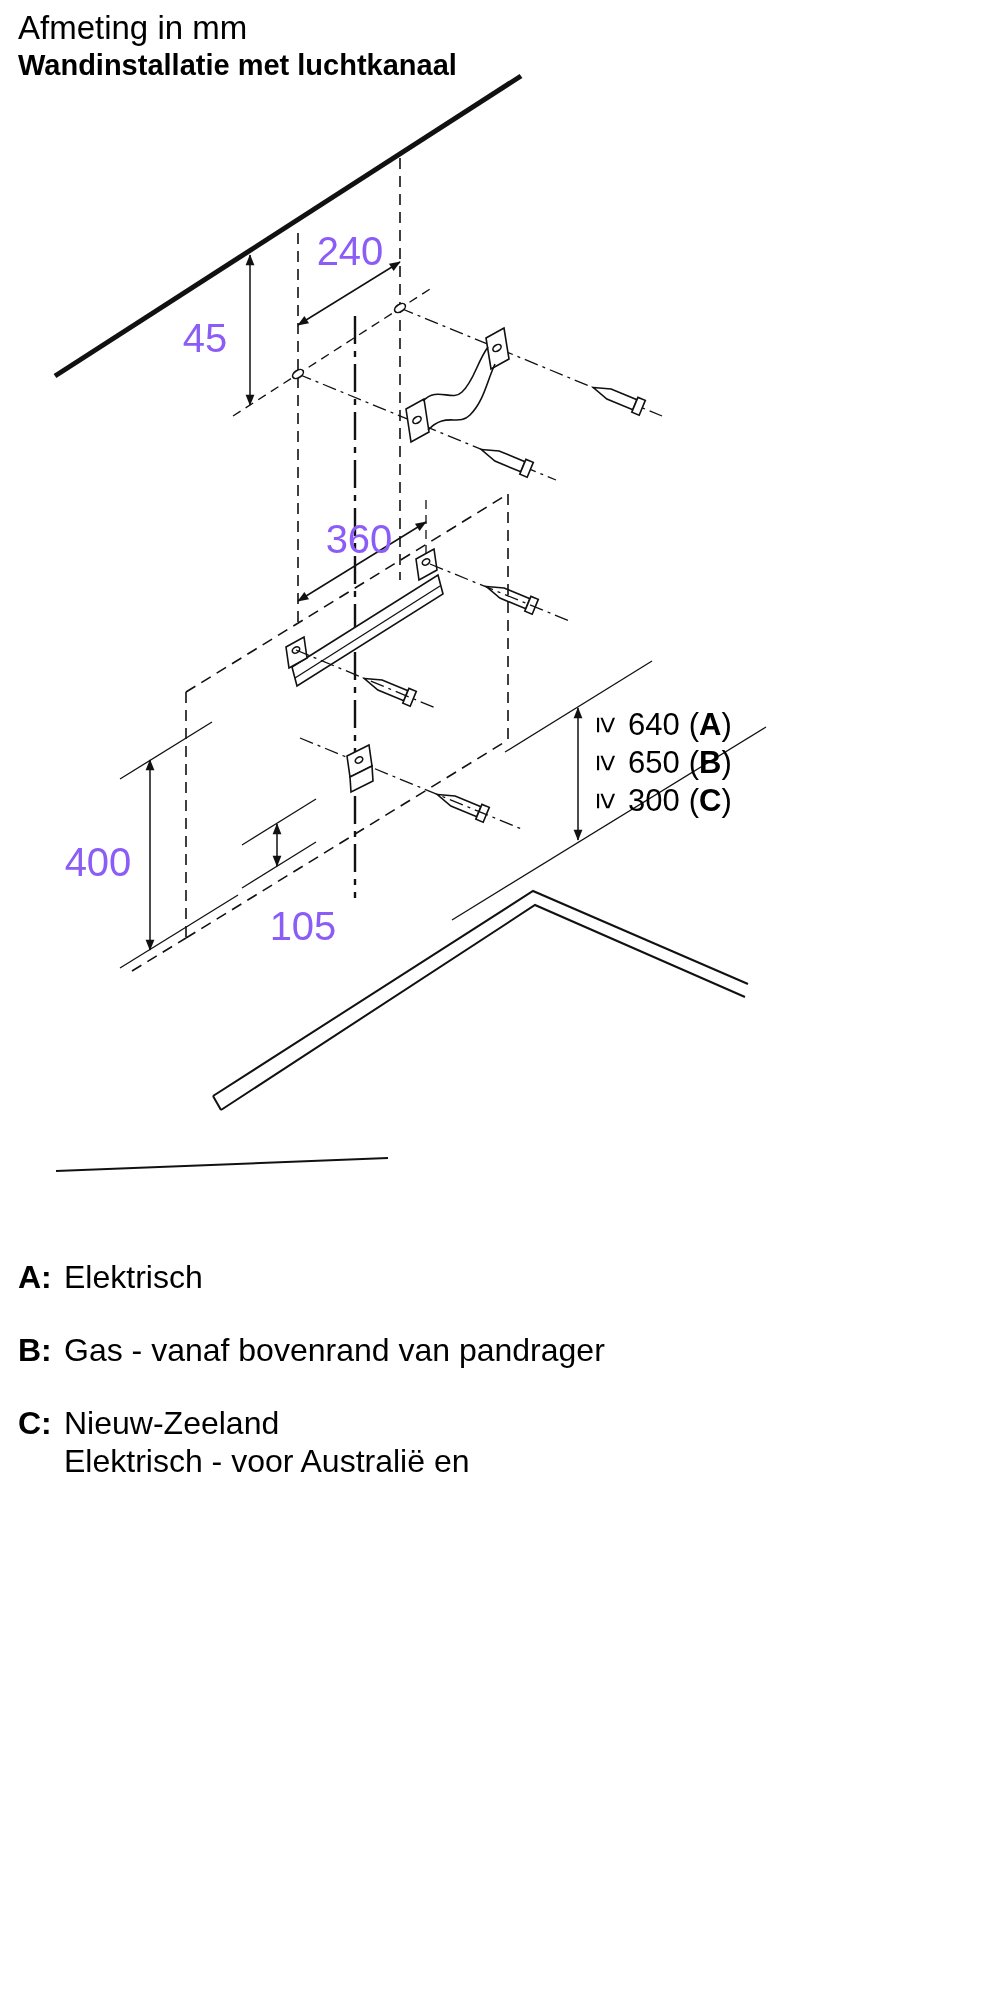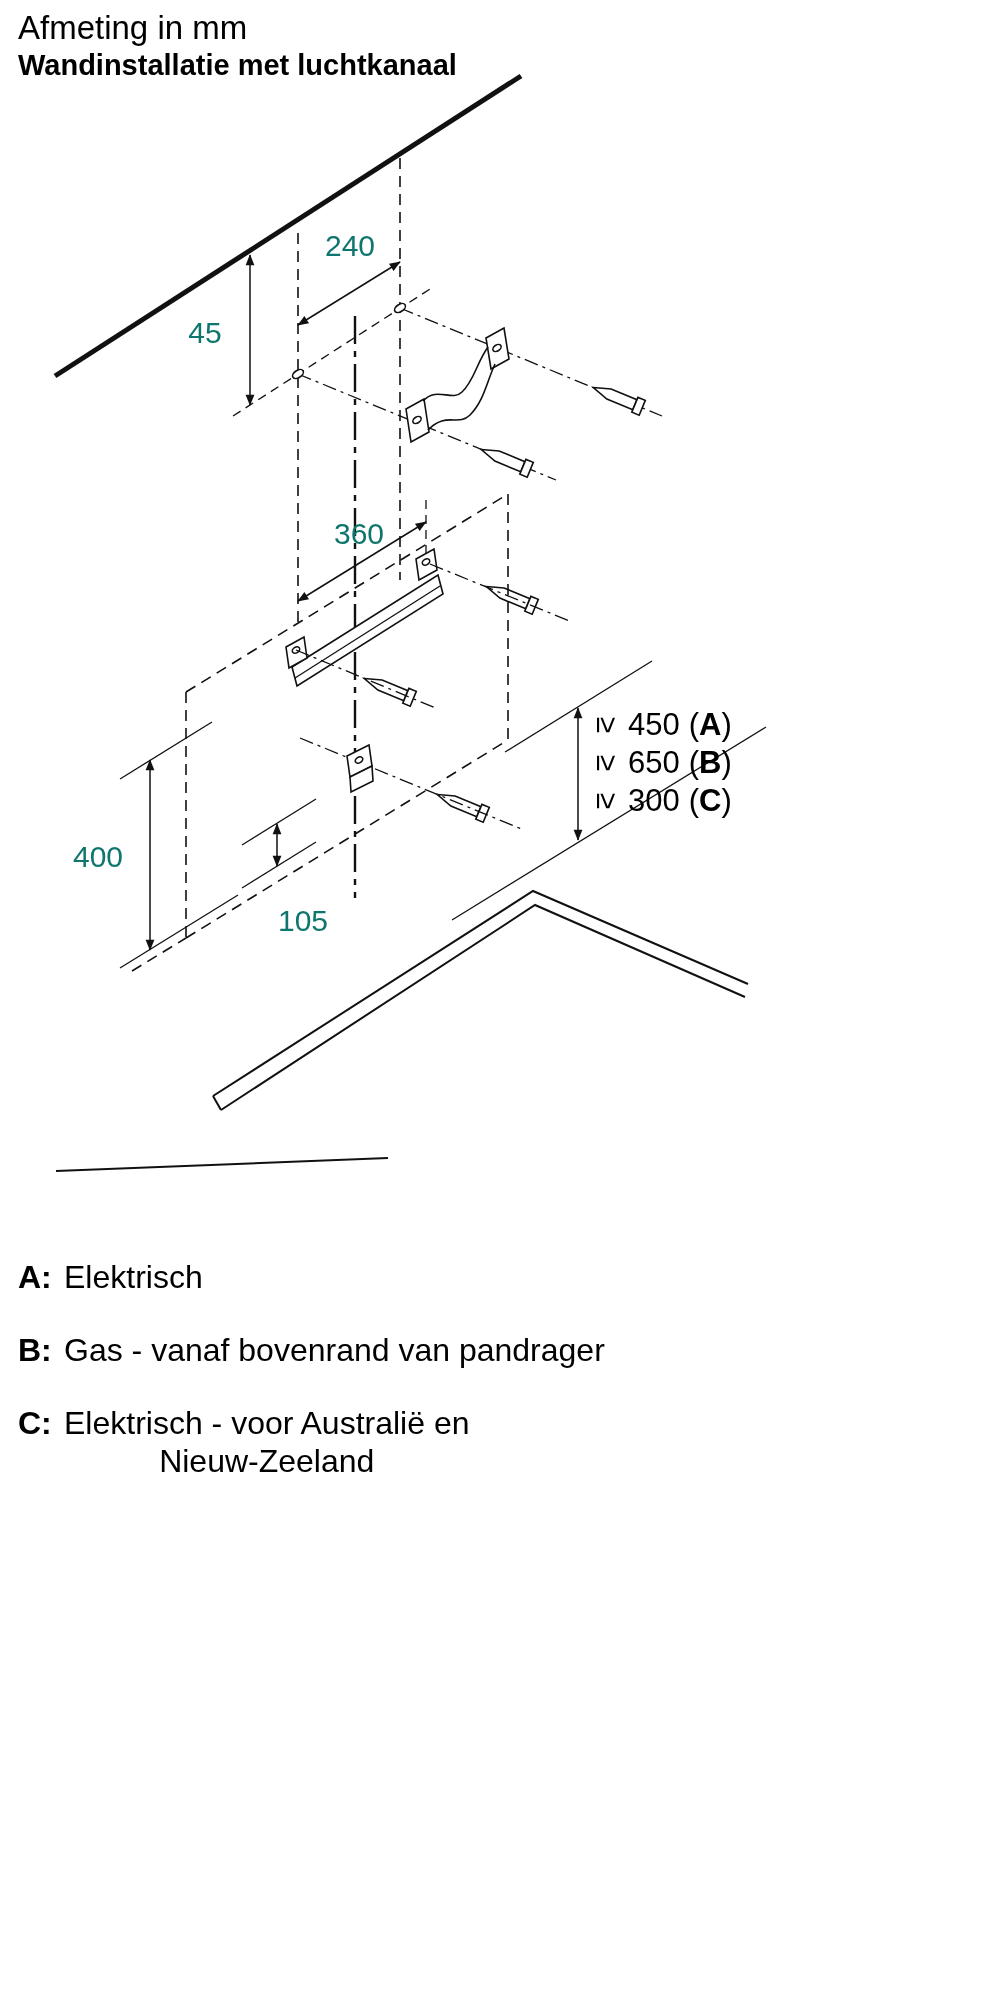--- a/index.html
+++ b/index.html
@@ -15,31 +15,31 @@
   .w2{stroke-width:2;}
   .w16{stroke-width:1.6;}
   .w13{stroke-width:1.3;}
   .dsh{stroke-dasharray:11 7;}
   .dsh2{stroke-dasharray:9 6;}
   .dshdot{stroke-dasharray:14 5 3 5;}
   .ctr{stroke-dasharray:28 7 6 7;stroke-width:2.4;}
   .fillw{fill:#fff;stroke:#111;stroke-width:1.6;}
   .dim{stroke:#111;stroke-width:1.5;fill:none;
        marker-start:url(#ah);marker-end:url(#ah);}
-  .dim-label{position:absolute;font-size:30px;color:#0f766e;}
+  .dim-label{position:absolute;font-size:40px;color:#8b5cf6;}
   .ta-c{text-align:center;}
   .ta-r{text-align:center;}
   .clr-row{position:absolute;left:594px;height:38px;display:flex;align-items:center;
            font-size:31px;white-space:nowrap;}
   .geq{display:inline-block;transform:rotate(90deg);font-size:30px;line-height:1;
        width:26px;text-align:center;margin-right:8px;}
   .clr-open{margin-left:9px;}
   .legend-row{position:absolute;left:18px;display:flex;font-size:32px;line-height:1.2;}
   .legend-key{font-weight:700;width:46px;flex:none;}
-  .legend-lines span{display:block;text-align:center;}
+  .legend-lines span{display:block;}
 </style>
 </head>
 <body>
 
 <div class="page">
 
   <div class="header">
     <div class="hdr-sub">Afmeting in mm</div>
     <div class="hdr-title">Wandinstallatie met luchtkanaal</div>
   </div>
@@ -140,21 +140,21 @@
   </svg>
 
   <div class="dim-label ta-c abs" style="left:292px;top:229px;width:116px;">240</div>
   <div class="dim-label ta-r abs" style="left:170px;top:316px;width:70px;">45</div>
   <div class="dim-label ta-c abs" style="left:300px;top:517px;width:118px;">360</div>
   <div class="dim-label ta-r abs" style="left:58px;top:840px;width:80px;">400</div>
   <div class="dim-label ta-c abs" style="left:252px;top:888px;width:102px;margin-top:16px;">105</div>
 
   <div class="clr-row" style="top:706px;">
     <span class="geq">≥</span>
-    <span>450</span>
+    <span>640</span>
     <span class="clr-open">(</span>
       <b>A</b>
       <span>)</span>
   </div>
   <div class="clr-row" style="top:744px;">
     <span class="geq">≥</span>
     <span>650</span>
     <span class="clr-open">(</span>
       <b>B</b>
       <span>)</span>
@@ -175,18 +175,18 @@
   </div>
   <div class="legend-row" style="top:1331px;">
     <span class="legend-key">B:</span>
     <span class="legend-lines">
         <span>Gas - vanaf bovenrand van pandrager</span>
       </span>
   </div>
   <div class="legend-row" style="top:1404px;">
     <span class="legend-key">C:</span>
     <span class="legend-lines">
+        <span>Nieuw-Zeeland</span>
         <span>Elektrisch - voor Australië en</span>
-        <span>Nieuw-Zeeland</span>
       </span>
   </div>
 
 </div>
 
 </body></html>

